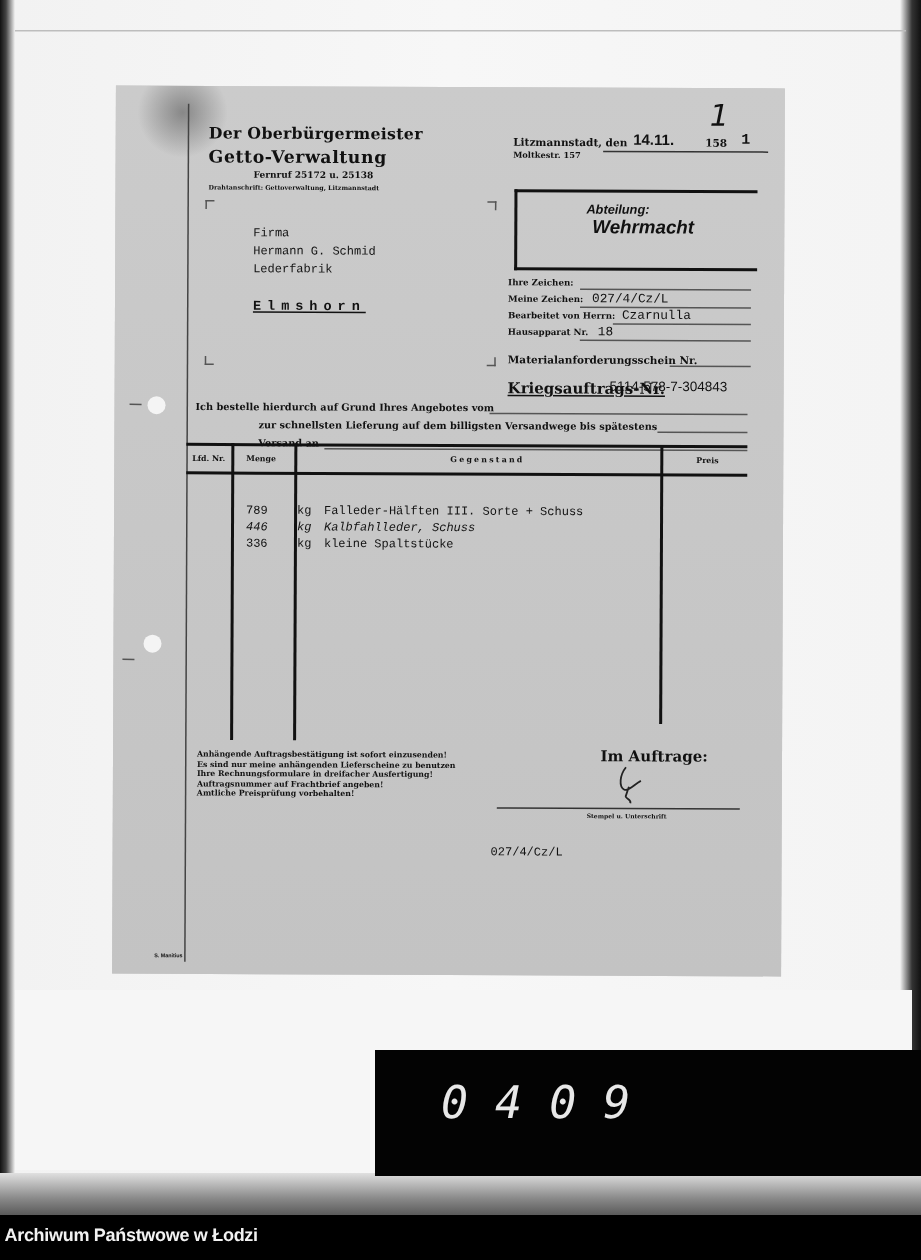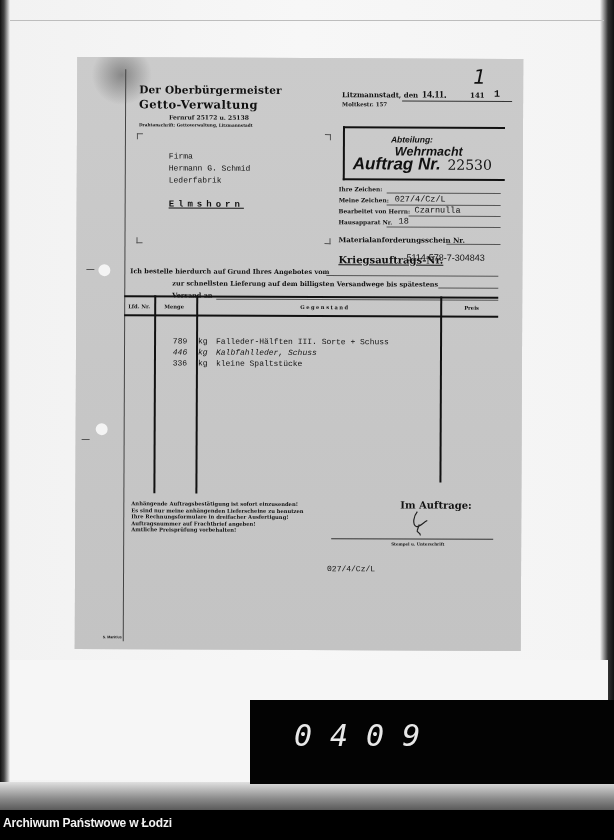--- a/index.html
+++ b/index.html
@@ -36,21 +36,21 @@
   .fraktur { font-family: "DejaVu Serif", serif; font-weight: bold; }
 
   .hdr-1 { position: absolute; left: 62px; top: 26px; font-size: 10.5px; font-weight: bold; letter-spacing: 0.2px; }
   .hdr-2 { position: absolute; left: 62px; top: 40px; font-size: 11.5px; font-weight: bold; letter-spacing: 0.4px; }
   .hdr-3 { position: absolute; left: 92px; top: 56px; font-size: 6px; font-weight: bold; }
   .hdr-4 { position: absolute; left: 62px; top: 65px; font-size: 4.2px; font-weight: bold; }
 
   .corner { position: absolute; width: 6px; height: 6px; border-color: #555; border-style: solid; border-width: 0; }
 
   .date-line { position: absolute; left: 265px; top: 32px; font-size: 7px; font-weight: bold; width: 180px; }
-  .date-val { position: absolute; left: 80px; top: -2px; font-size: 10px; font-family: Liberation Serif, serif; font-weight: bold; }
+  .date-val { position: absolute; left: 80px; top: -2px; font-size: 10px; font-family: Liberation Sans, sans-serif; font-weight: bold; }
   .date-year { position: absolute; left: 128px; top: 0; font-size: 7px; }
   .date-year-digit { position: absolute; left: 152px; top: -2px; font-size: 10px; font-weight: bold; font-family: "Liberation Mono", monospace; }
   .date-underline { position: absolute; left: 60px; top: 10px; width: 110px; height: 1px; background: #333; }
   .addr { position: absolute; left: 265px; top: 43px; font-size: 5.5px; font-weight: bold; }
   .handnum { position: absolute; left: 396px; top: 6px; font-size: 20px; font-family: "DejaVu Sans", sans-serif; font-style: italic; }
 
   .order-box {
     position: absolute; left: 266px; top: 68px; width: 162px; height: 54px;
     border-top: 2px solid #111; border-left: 2px solid #111; border-bottom: 2px solid #111;
   }
@@ -71,21 +71,21 @@
 
   .order-text { position: absolute; font-size: 6.5px; font-weight: bold; white-space: nowrap; }
 
   .table { position: absolute; left: 48px; top: 238px; width: 374px; height: 198px; }
   .tbl-top { position: absolute; left: 0; right: 0; top: 0; height: 2px; background: #111; }
   .tbl-hdr-bot { position: absolute; left: 0; right: 0; top: 19px; height: 2px; background: #111; }
   .vline { position: absolute; width: 2px; background: #111; }
   .col-h { position: absolute; top: 8px; font-size: 5.2px; font-weight: bold; }
 
   .row { position: absolute; left: 82px; font-family: "Liberation Mono", monospace; font-size: 8px; white-space: nowrap; }
-  .row .qty { display: inline-block; width: 32px; text-align: center; }
+  .row .qty { display: inline-block; width: 32px; text-align: left; }
   .row .unit { display: inline-block; width: 14px; margin-left: 2px; }
   .row .item { margin-left: 4px; }
 
   .footnotes { position: absolute; left: 56px; top: 443px; font-size: 5.2px; font-weight: bold; line-height: 6.6px; }
   .im-auftrage { position: absolute; left: 325px; top: 441px; font-size: 10px; font-weight: bold; }
   .signature { position: absolute; left: 334px; top: 452px; width: 20px; height: 26px; }
   .sig-line { position: absolute; left: 256px; top: 480px; width: 162px; height: 1px; background: #333; }
   .stempel { position: absolute; left: 316px; top: 483px; font-size: 4px; font-weight: bold; }
   .bottom-ref { position: absolute; left: 252px; top: 506px; font-size: 8px; font-family: "Liberation Mono", monospace; }
   .printer { position: absolute; left: 28px; top: 578px; font-size: 3.6px; font-family: "Liberation Sans", sans-serif; font-weight: bold; }
@@ -129,33 +129,29 @@
 
     <div class="corner" style="left:60px; top:76px; border-left-width:1px; border-top-width:1px;"></div>
     <div class="corner" style="left:248px; top:76px; border-right-width:1px; border-top-width:1px;"></div>
     <div class="corner" style="left:60px; top:180px; border-left-width:1px; border-bottom-width:1px;"></div>
     <div class="corner" style="left:248px; top:180px; border-right-width:1px; border-bottom-width:1px;"></div>
 
     <div class="date-line fraktur">
       <span>Litzmannstadt, den</span>
       <span class="date-val">14.11.</span>
       <span class="date-underline"></span>
-      <span class="date-year">141</span>
+      <span class="date-year">158</span>
       <span class="date-year-digit">1</span>
     </div>
     <div class="addr fraktur">Moltkestr. 157</div>
 
     <div class="order-box">
       <div class="abteilung">
         <span>Abteilung:</span>
         <span class="abteilung-val">Wehrmacht</span>
-      </div>
-      <div class="auftrag">
-        <span>Auftrag Nr.</span>
-        <span class="auftrag-num">22530</span>
       </div>
     </div>
 
     <div class="firm" style="top:94px;">Firma</div>
     <div class="firm" style="top:106px;">Hermann G. Schmid</div>
     <div class="firm" style="top:118px;">Lederfabrik</div>
     <div class="firm-city">Elmshorn</div>
 
     <div class="ref-label fraktur" style="top:128px;">Ihre Zeichen:</div>
     <div class="ref-line" style="left:310px; top:134px; width:114px;"></div>

